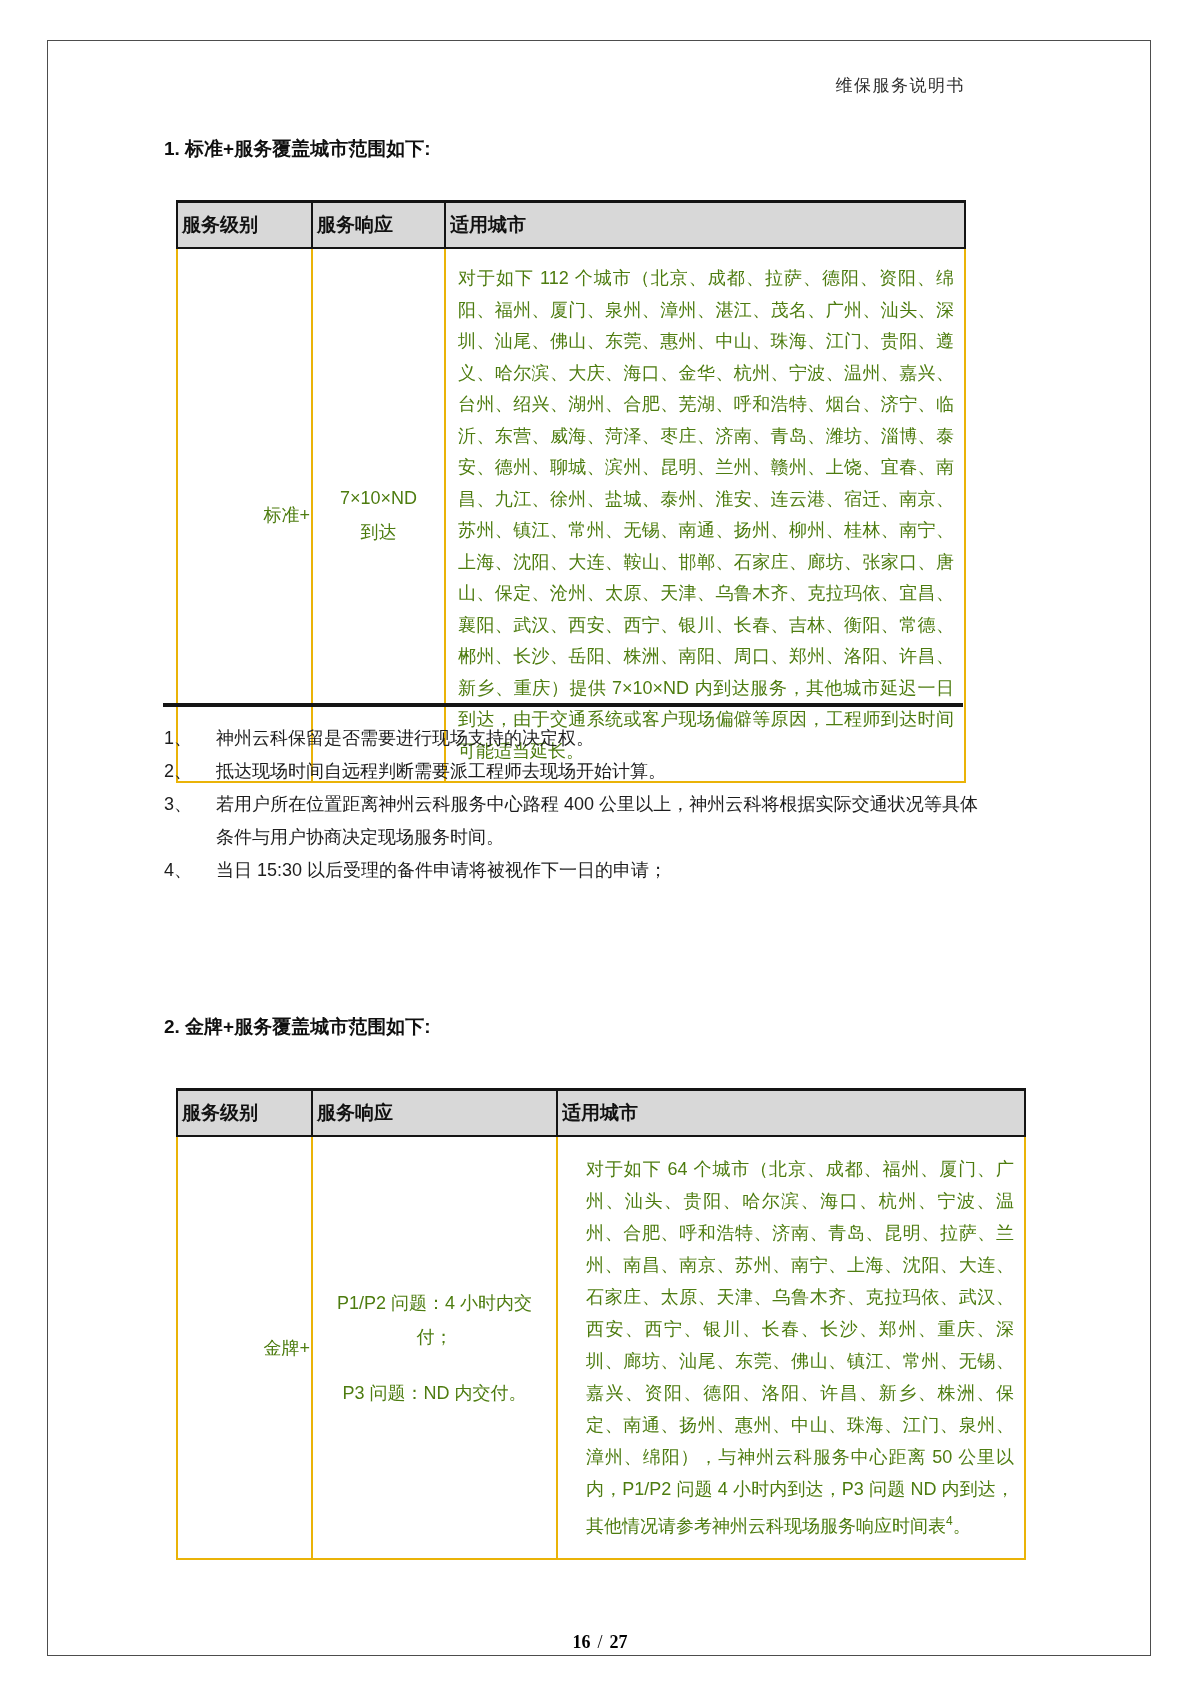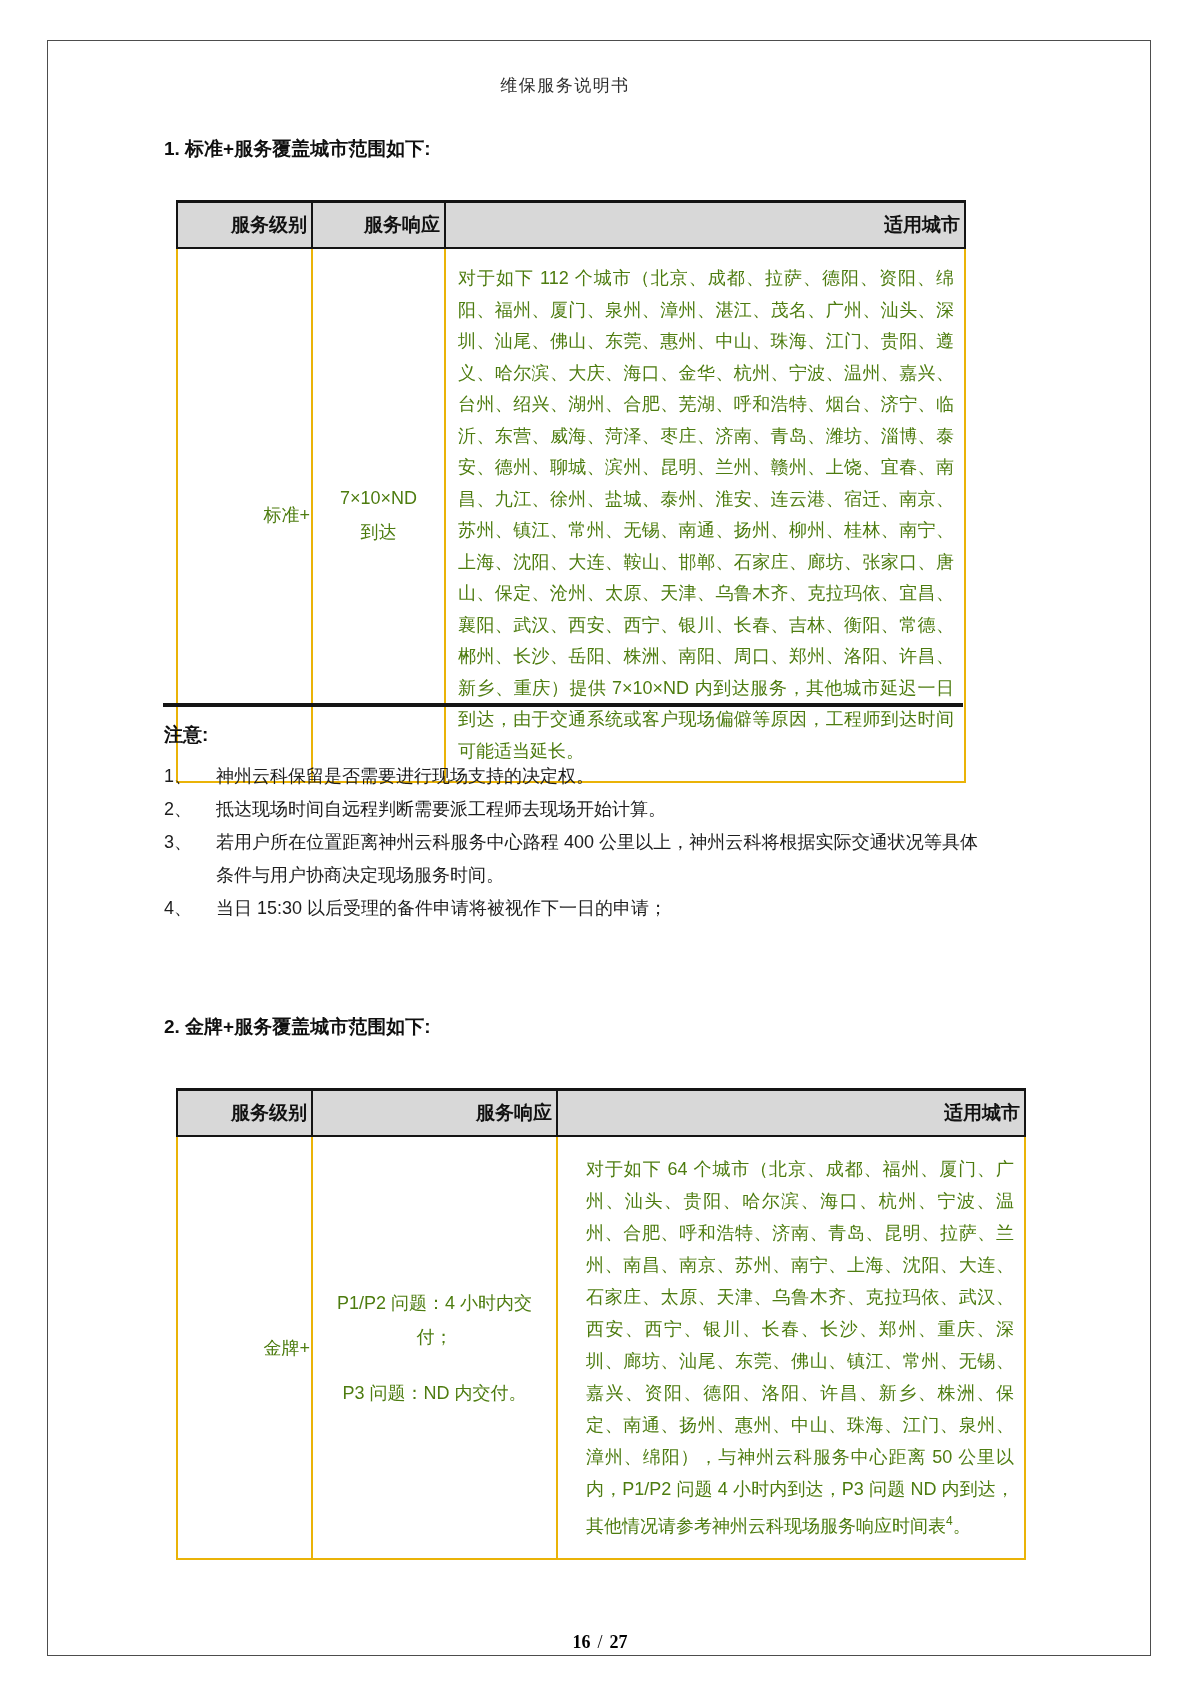--- a/index.html
+++ b/index.html
@@ -7,35 +7,35 @@
     width:1200px; height:1698px; position:relative;
     background:#ffffff; color:#1d1d1d;
     font-family:"Liberation Sans", sans-serif;
   }
   .frame {
     position:absolute; left:47px; top:40px; width:1104px; height:1616px;
     border:1px solid #4d4d4d; box-sizing:border-box;
   }
   .doc-header {
     position:absolute; top:74px; left:165px; width:800px;
-    text-align:center; font-family:"Liberation Serif", serif;
+    text-align:right; font-family:"Liberation Serif", serif;
     font-size:17px; color:#2e2e2e; letter-spacing:1.5px;
   }
   .heading {
     position:absolute; left:164px; font-size:19px; font-weight:bold; color:#101010;
   }
   #sec1-heading { top:136px; }
   #sec2-heading { top:1014px; }
 
   table { position:absolute; border-collapse:collapse; table-layout:fixed; }
   #table1 { left:176px; top:200px; width:788px; }
   #table2 { left:176px; top:1088px; width:848px; }
   th {
     background:#d8d8d8; font-size:19px; font-weight:bold; color:#111;
-    height:44px; border:2px solid #141414; border-top-width:3px; text-align:right;
+    height:44px; border:2px solid #141414; border-top-width:3px; text-align:left;
     padding:0 4px;
   }
   td { border:2px solid #eab308; font-size:18px; vertical-align:middle; color:#4d7c0f; }
   #table1 tbody tr { height:447px; }
   #table2 tbody tr { height:412px; }
   td.level  { text-align:right; }
   td.response { text-align:center; padding:10px; }
   .resp-line { line-height:34px; }
   .resp-gap { margin-top:22px; }
   td.cities {
@@ -94,21 +94,20 @@
         <div class="resp-line">到达</div>
       </td>
       <td class="cities">对于如下 112 个城市（北京、成都、拉萨、德阳、资阳、绵阳、福州、厦门、泉州、漳州、湛江、茂名、广州、汕头、深圳、汕尾、佛山、东莞、惠州、中山、珠海、江门、贵阳、遵义、哈尔滨、大庆、海口、金华、杭州、宁波、温州、嘉兴、台州、绍兴、湖州、合肥、芜湖、呼和浩特、烟台、济宁、临沂、东营、威海、菏泽、枣庄、济南、青岛、潍坊、淄博、泰安、德州、聊城、滨州、昆明、兰州、赣州、上饶、宜春、南昌、九江、徐州、盐城、泰州、淮安、连云港、宿迁、南京、苏州、镇江、常州、无锡、南通、扬州、柳州、桂林、南宁、上海、沈阳、大连、鞍山、邯郸、石家庄、廊坊、张家口、唐山、保定、沧州、太原、天津、乌鲁木齐、克拉玛依、宜昌、襄阳、武汉、西安、西宁、银川、长春、吉林、衡阳、常德、郴州、长沙、岳阳、株洲、南阳、周口、郑州、洛阳、许昌、新乡、重庆）提供 7×10×ND 内到达服务，其他城市延迟一日到达，由于交通系统或客户现场偏僻等原因，工程师到达时间可能适当延长。</td>
     </tr>
   </tbody>
 </table>
 
 <div class="divider"></div>
 
 <div class="notes">
-  <div class="notes-label">注意:</div>
   <div class="note-item">
     <span class="note-num">1、</span>
     <span class="note-text">神州云科保留是否需要进行现场支持的决定权。</span>
   </div>
   <div class="note-item">
     <span class="note-num">2、</span>
     <span class="note-text">抵达现场时间自远程判断需要派工程师去现场开始计算。</span>
   </div>
   <div class="note-item">
     <span class="note-num">3、</span>

